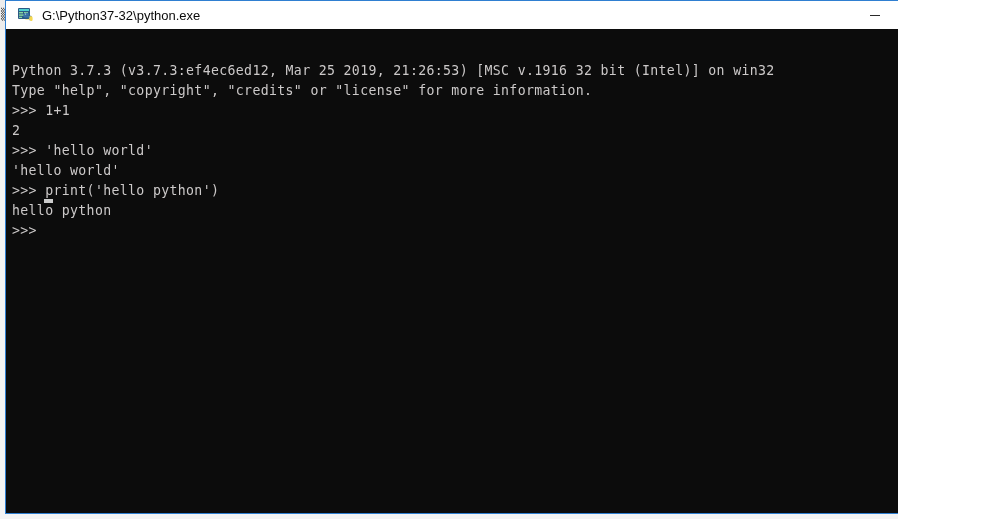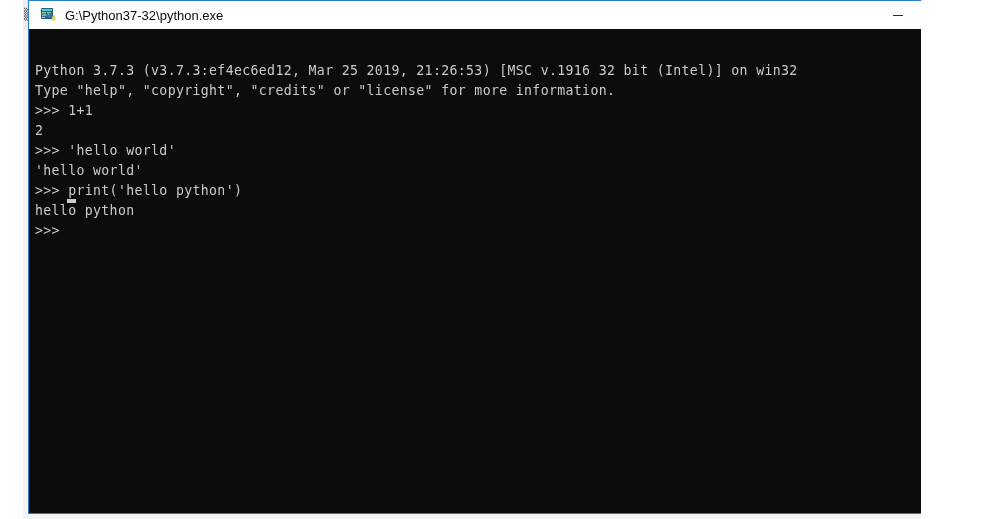--- a/index.html
+++ b/index.html
@@ -11,21 +11,20 @@
     background: #ffffff;
     font-family: "Liberation Sans", sans-serif;
   }
 
   #desktop {
     position: relative;
     width: 898px;
     height: 519px;
     background: #f4f4f4;
     overflow: hidden;
-    margin-left: 23px;
   }
 
   
   #desktop-fragment {
     position: absolute;
     left: 0;
     top: 0;
     width: 10px;
     height: 30px;
     background: #ececec;

